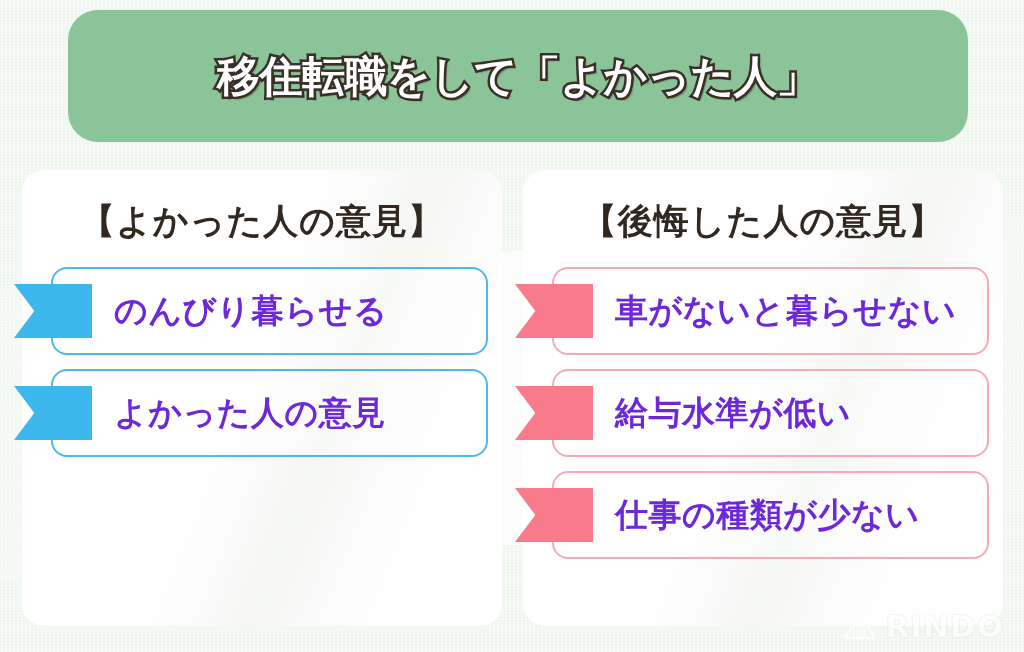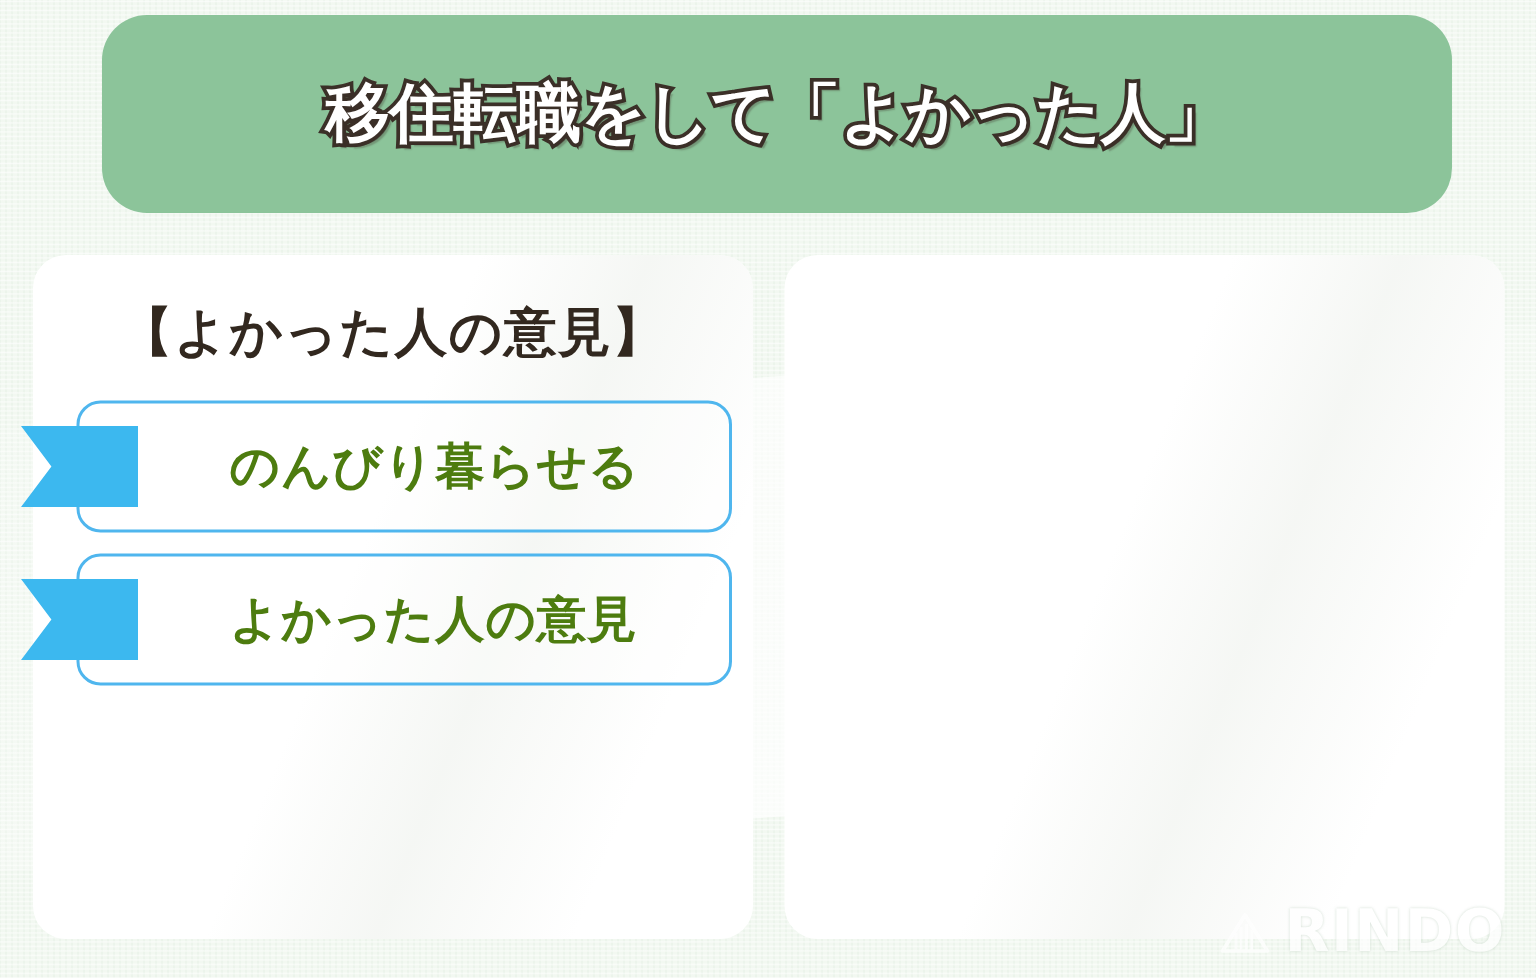--- a/index.html
+++ b/index.html
@@ -150,22 +150,22 @@
     height: 54px;
     background: #3cb8ef;
     clip-path: polygon(0% 0%, 100% 0%, 100% 100%, 0% 100%, 26% 50%);
     z-index: 3;
   }
   .regret .ribbon { background: #f87b8c; }
 
   .item-label {
     position: relative;
     z-index: 4;
-    margin-left: 117px;
-    color: #4d7c0f;
+    margin-left: 78px;
+    color: #6d28d9;
     font-family: "DejaVu Sans", "Liberation Sans", sans-serif;
     font-weight: 700;
     font-size: 33px;
     letter-spacing: 0.5px;
     white-space: nowrap;
   }
 
   
   #logo {
     position: absolute;
@@ -175,21 +175,21 @@
     align-items: center;
     gap: 9px;
     opacity: 0.72;
     z-index: 6;
   }
   #logo-mark { display: block; }
   #logo-text {
     color: #ffffff;
     font-family: "DejaVu Sans", "Liberation Sans", sans-serif;
     font-weight: 700;
-    font-size: 39px;
+    font-size: 31px;
     letter-spacing: 1px;
     text-shadow: 0 0 2px rgba(180,200,182,0.85);
   }
 </style>
 </head>
 <body>
 
 <div id="canvas">
 
   <div id="texture"></div>
@@ -215,20 +215,42 @@
         <div class="item good">
           <div class="item-box"></div>
           <div class="ribbon"></div>
           <div class="item-label">よかった人の意見</div>
         </div>
 
       </div>
     </div>
 
     <div class="panel regret" id="panel-regret">
+      <div class="panel-header">【後悔した人の意見】</div>
+      <div class="item-list regret">
+
+        <div class="item regret">
+          <div class="item-box"></div>
+          <div class="ribbon"></div>
+          <div class="item-label">車がないと暮らせない</div>
+        </div>
+
+        <div class="item regret">
+          <div class="item-box"></div>
+          <div class="ribbon"></div>
+          <div class="item-label">給与水準が低い</div>
+        </div>
+
+        <div class="item regret">
+          <div class="item-box"></div>
+          <div class="ribbon"></div>
+          <div class="item-label">仕事の種類が少ない</div>
+        </div>
+
+      </div>
     </div>
 
   </div>
 
   <div id="logo">
     <svg id="logo-mark" width="34" height="28" viewBox="0 0 34 28">
       <polygon points="17,2 32,26 2,26" fill="none" stroke="#ffffff" stroke-width="2.4" stroke-linejoin="round"></polygon>
       <line x1="11" y1="26" x2="11" y2="14" stroke="#ffffff" stroke-width="1.8"></line>
       <line x1="14.5" y1="26" x2="14.5" y2="10" stroke="#ffffff" stroke-width="1.8"></line>
       <line x1="18" y1="26" x2="18" y2="8" stroke="#ffffff" stroke-width="1.8"></line>

